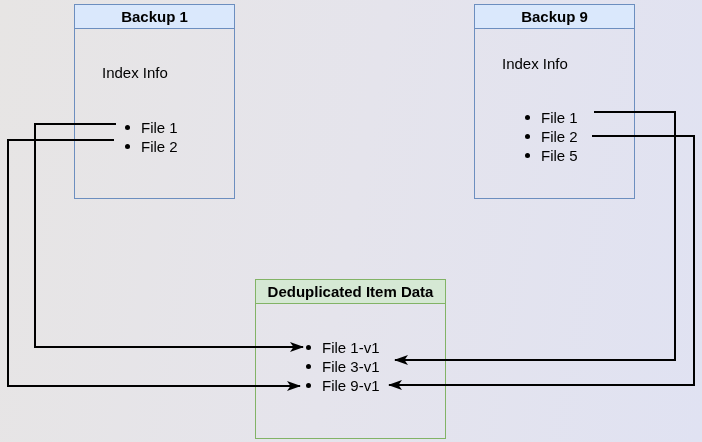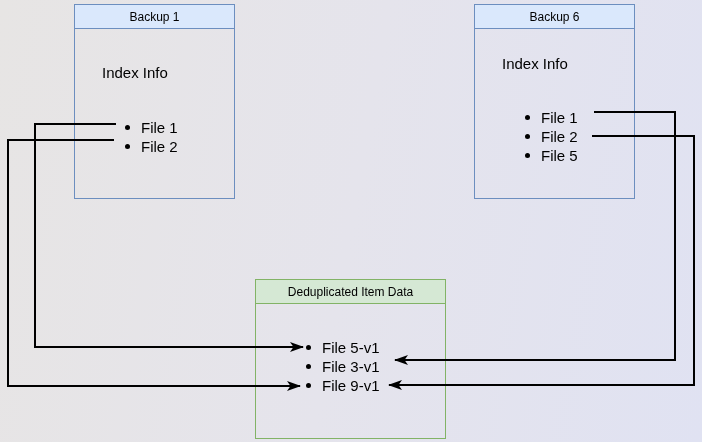--- a/index.html
+++ b/index.html
@@ -20,22 +20,22 @@
   .node {
     position: absolute;
     border: 1px solid;
     box-sizing: border-box;
     background: transparent;
   }
   .node .titlebar {
     height: 24px;
     line-height: 24px;
     text-align: center;
-    font-size: 12px;
-    font-weight: normal;
+    font-size: 15px;
+    font-weight: bold;
     border-bottom: 1px solid;
     box-sizing: border-box;
   }
   .node.blue  { border-color: var(--blue-stroke, #6c8ebf); }
   .node.blue  .titlebar { background: var(--blue-fill, #dae8fc); border-color: var(--blue-stroke, #6c8ebf); }
   .node.green { border-color: var(--green-stroke, #82b366); }
   .node.green .titlebar { background: var(--green-fill, #d5e8d4); border-color: var(--green-stroke, #82b366); }
 
   #backup1-box { left: 74px;  top: 4px;   width: 161px; height: 195px; }
   #backup2-box { left: 474px; top: 4px;   width: 161px; height: 195px; }
@@ -107,21 +107,21 @@
         <span>File 1</span>
       </div>
       <div class="filerow">
         <span class="bullet"></span>
         <span>File 2</span>
       </div>
     </div>
   </div>
 
   <div class="node blue" id="backup2-box">
-    <div class="titlebar">Backup 6</div>
+    <div class="titlebar">Backup 9</div>
     <div class="subtitle">Index Info</div>
     <div class="filelist">
       <div class="filerow">
         <span class="bullet"></span>
         <span>File 1</span>
       </div>
       <div class="filerow">
         <span class="bullet"></span>
         <span>File 2</span>
       </div>
@@ -130,21 +130,21 @@
         <span>File 5</span>
       </div>
     </div>
   </div>
 
   <div class="node green" id="dedup-box">
     <div class="titlebar">Deduplicated Item Data</div>
     <div class="filelist">
       <div class="filerow">
         <span class="bullet"></span>
-        <span>File 5-v1</span>
+        <span>File 1-v1</span>
       </div>
       <div class="filerow">
         <span class="bullet"></span>
         <span>File 3-v1</span>
       </div>
       <div class="filerow">
         <span class="bullet"></span>
         <span>File 9-v1</span>
       </div>
     </div>

